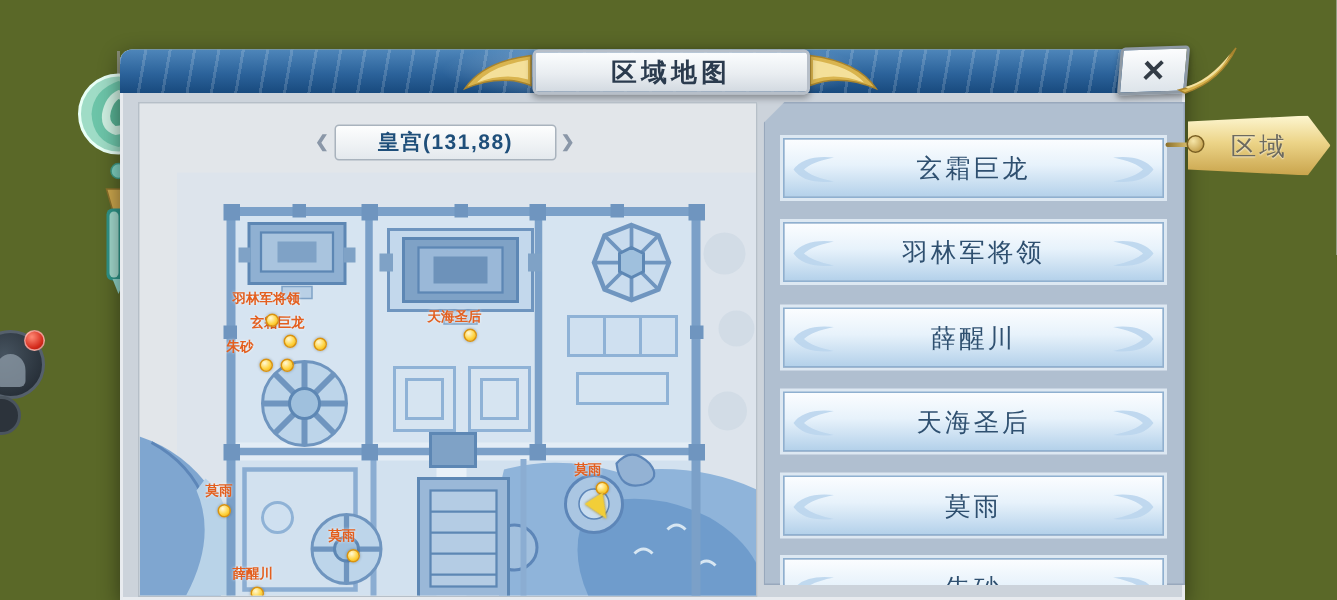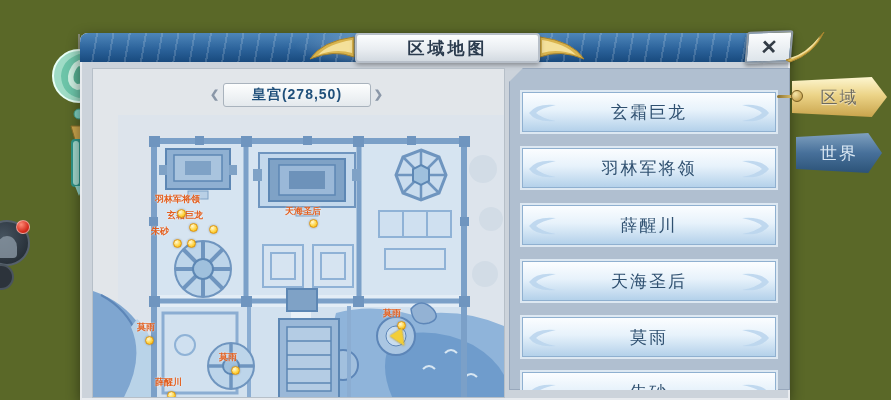--- a/index.html
+++ b/index.html
@@ -272,21 +272,21 @@
             <line x1="194" y1="286" x2="238" y2="286"></line>
           <line x1="194" y1="300" x2="238" y2="300"></line>
             <line x1="194" y1="314" x2="238" y2="314"></line>
         </g>
 
         <path d="M318,240 q10,-12 22,0 q8,10 -4,14 q-16,4 -18,-14 Z" fill="#93b2d4" stroke="#5d86b8" stroke-width="1.5"></path>
       </svg>
 
       <div class="loc-pill">
         <span class="loc-chevron l">❮</span>
-        <span>皇宫(278,50)</span>
+        <span>皇宫(131,88)</span>
         <span class="loc-chevron r">❯</span>
       </div>
 
       <div class="map-label" style="left:62px;top:125px;">羽林军将领</div>
       <div class="map-label" style="left:74px;top:141px;">玄霜巨龙</div>
       <div class="map-label" style="left:58px;top:157px;">朱砂</div>
       <div class="map-label" style="left:192px;top:137px;">天海圣后</div>
       <div class="map-label" style="left:44px;top:253px;">莫雨</div>
       <div class="map-label" style="left:126px;top:283px;">莫雨</div>
       <div class="map-label" style="left:62px;top:308px;">薛醒川</div>
@@ -363,21 +363,20 @@
           </svg>
         <span>朱砂</span>
         <svg class="eye r" viewBox="0 0 30 26">
             <path d="M1,13 Q8,3 28,5 Q13,8 8,13 Q13,18 28,21 Q8,23 1,13 Z" fill="#bcd6ee"></path>
           </svg>
       </div>
     </div>
   </div>
 
   <div class="side-tab gold">区域</div>
-  <div class="side-tab blue">世界</div>
   <div class="tab-pin">
     <div class="rod"></div>
       <div class="head"></div>
   </div>
 
   <div class="edge-avatar">
     <div class="figure"></div>
   </div>
   <div class="edge-badge"></div>
   <div class="edge-avatar2"></div>

